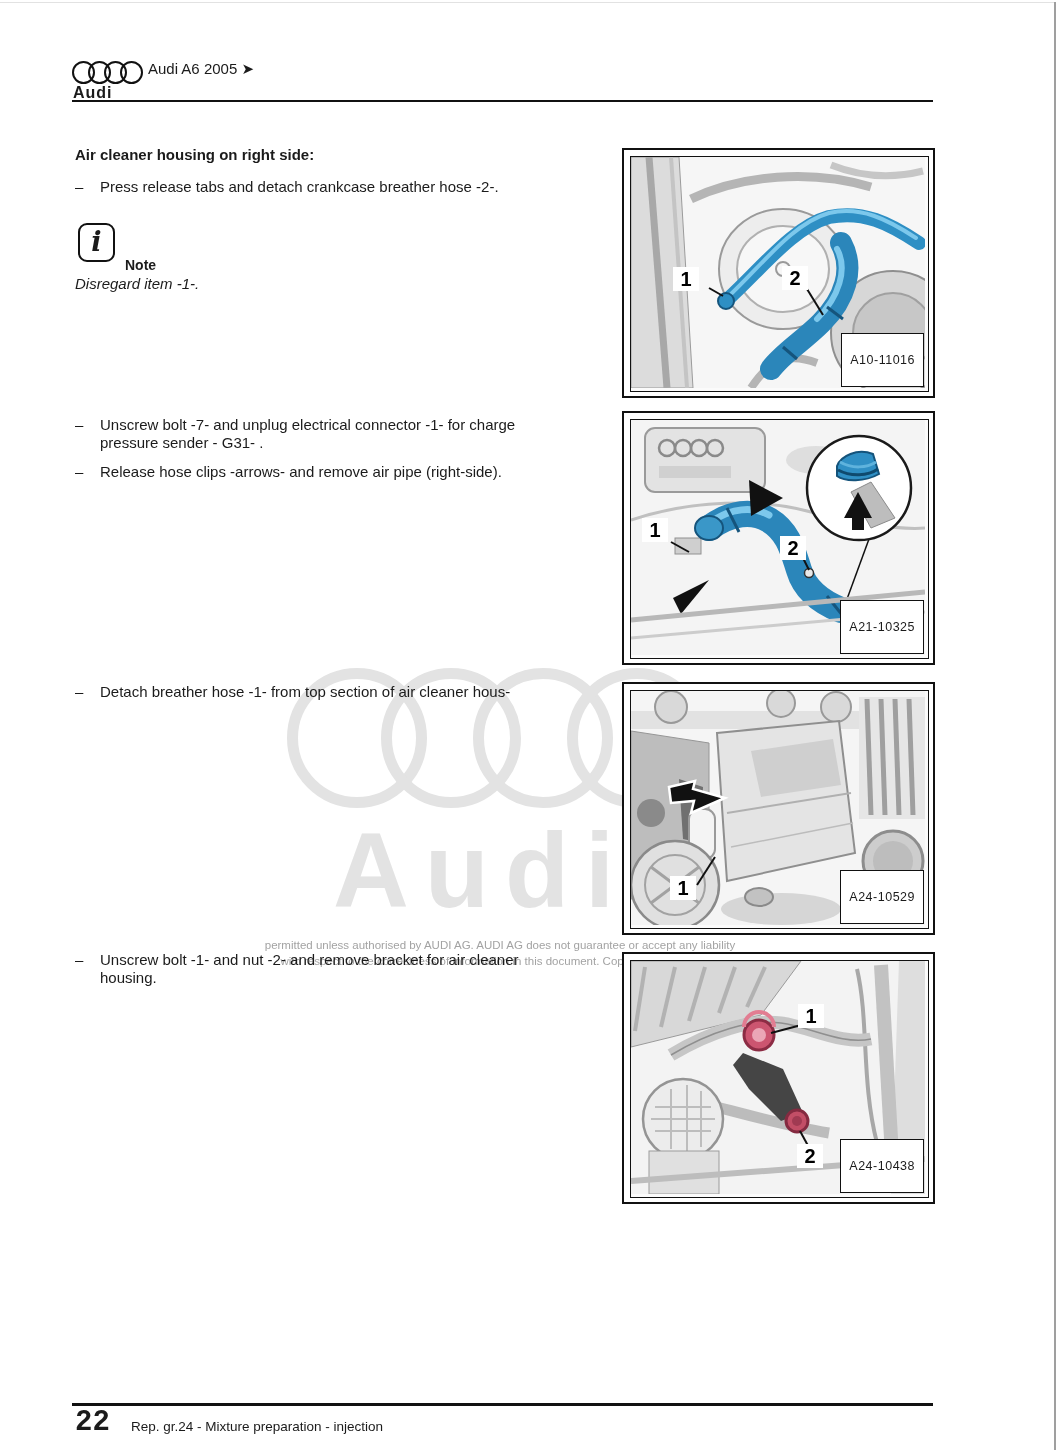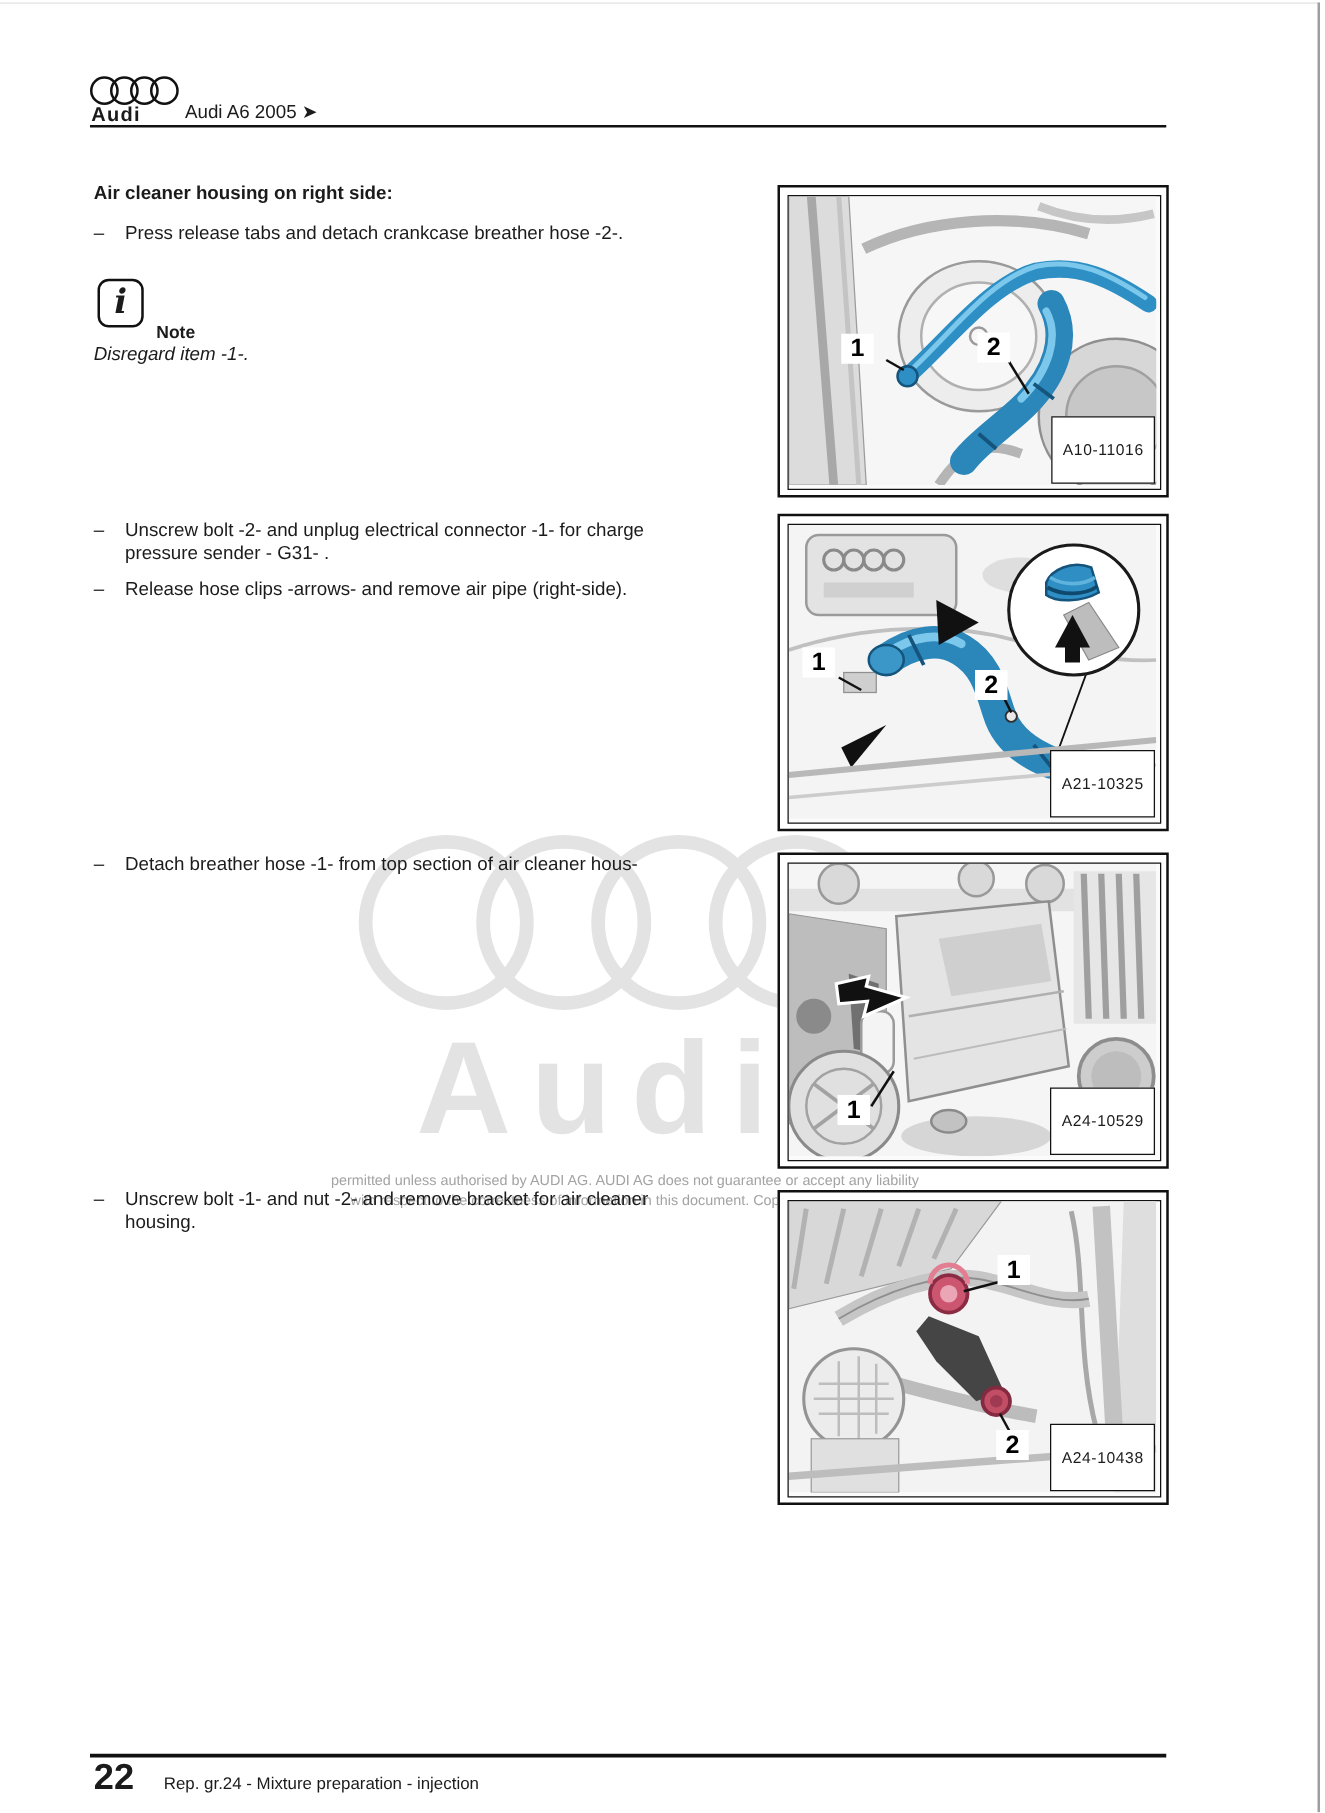--- a/index.html
+++ b/index.html
@@ -9,21 +9,21 @@
   
   .edge-right{position:absolute;left:1054px;top:2px;width:2px;height:1448px;background:#9f9f9f;z-index:6;}
   .edge-top{position:absolute;left:0;top:2px;width:1056px;height:1px;background:#e2e2e2;z-index:6;}
 
   
   .hdr-rings{position:absolute;left:72px;top:61px;height:22px;white-space:nowrap;z-index:2;}
   .hdr-rings i{display:inline-block;width:19px;height:19px;border:2.3px solid #111;border-radius:50%;
                margin-left:-7px;vertical-align:top;background:transparent;}
   .hdr-rings i:first-child{margin-left:0;}
   .hdr-wordmark{position:absolute;left:73px;top:84px;font-size:16px;font-weight:bold;letter-spacing:1px;z-index:2;}
-  .hdr-model{position:absolute;left:148px;top:60px;font-size:15px;z-index:2;margin-top:20px;}
+  .hdr-model{position:absolute;left:148px;top:60px;font-size:15px;z-index:2;}
   .hdr-title{position:absolute;left:148px;top:81px;font-size:15px;z-index:2;}
   .hdr-rule{position:absolute;left:72px;top:100px;width:861px;height:2.3px;background:#111;z-index:2;}
 
   
   .wm-ring{position:absolute;width:118px;height:118px;border:11px solid #e3e3e3;border-radius:50%;z-index:0;}
   .wm-word{position:absolute;left:333px;top:818px;font-size:105px;font-weight:bold;color:#e3e3e3;
            letter-spacing:16px;z-index:0;line-height:1;}
 
   
   .copyright{position:absolute;left:200px;top:937px;width:600px;text-align:center;
@@ -47,21 +47,21 @@
        padding:6px;box-sizing:border-box;z-index:3;}
   .fig-inner{position:relative;width:100%;height:100%;border:1.5px solid #111;background:#fbfbfb;overflow:hidden;}
   .fig-inner svg{position:absolute;left:0;top:0;}
   .co{position:absolute;width:26px;height:24px;background:#fff;text-align:center;line-height:24px;
       font-size:20px;font-weight:bold;color:#000;z-index:2;}
   .fig-id{position:absolute;right:4px;bottom:4px;border:1.5px solid #111;background:#fff;
           padding:19px 8px;font-size:12.5px;letter-spacing:0.5px;z-index:2;}
 
   
   .ftr-rule{position:absolute;left:72px;top:1403px;width:861px;height:2.5px;background:#111;z-index:2;}
-  .ftr-num{position:absolute;left:75px;top:1406px;font-size:29px;font-weight:bold;z-index:2;}
+  .ftr-num{position:absolute;left:75px;top:1406px;font-size:29px;font-weight:bold;z-index:2;font-family:Liberation Mono, monospace;}
   .ftr-cap{position:absolute;left:131px;top:1419px;font-size:13.5px;z-index:2;}
 </style>
 </head>
 <body>
 
 <div class="page">
 
   <div class="wm-ring" style="left:287px;top:668px;"></div>
   <div class="wm-ring" style="left:381px;top:668px;"></div>
   <div class="wm-ring" style="left:473px;top:668px;"></div>
@@ -87,21 +87,21 @@
       </div>
   </div>
 
   <div class="note-icon"><b>i</b></div>
   <div class="note-label">Note</div>
   <div class="note-text">Disregard item -1-.</div>
 
   <div class="step" style="top:416px;">
     <span class="dash">–</span>
     <div class="step-lines">
-      <span>Unscrew bolt -2- and unplug electrical connector -1- for charge</span>
+      <span>Unscrew bolt -7- and unplug electrical connector -1- for charge</span>
       <span>pressure sender - G31- .</span>
     </div>
   </div>
 
   <div class="step" style="top:463px;">
     <span class="dash">–</span>
     <div class="step-lines">
         <span>Release hose clips -arrows- and remove air pipe (right-side).</span>
       </div>
   </div>

